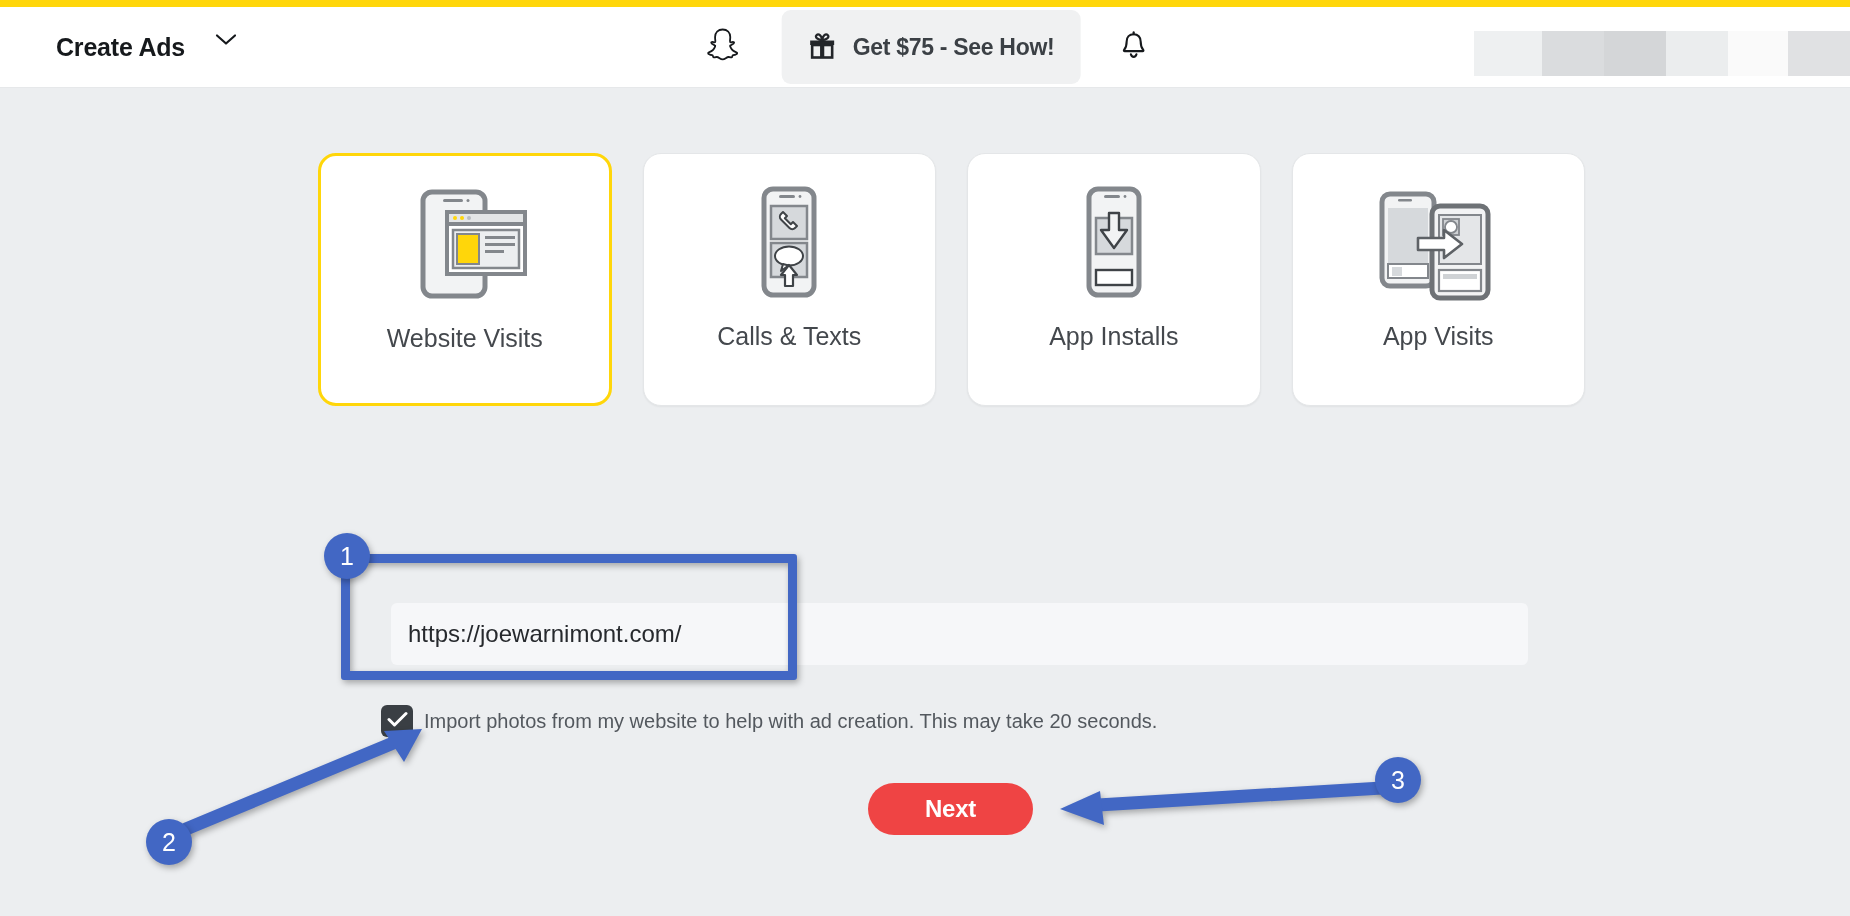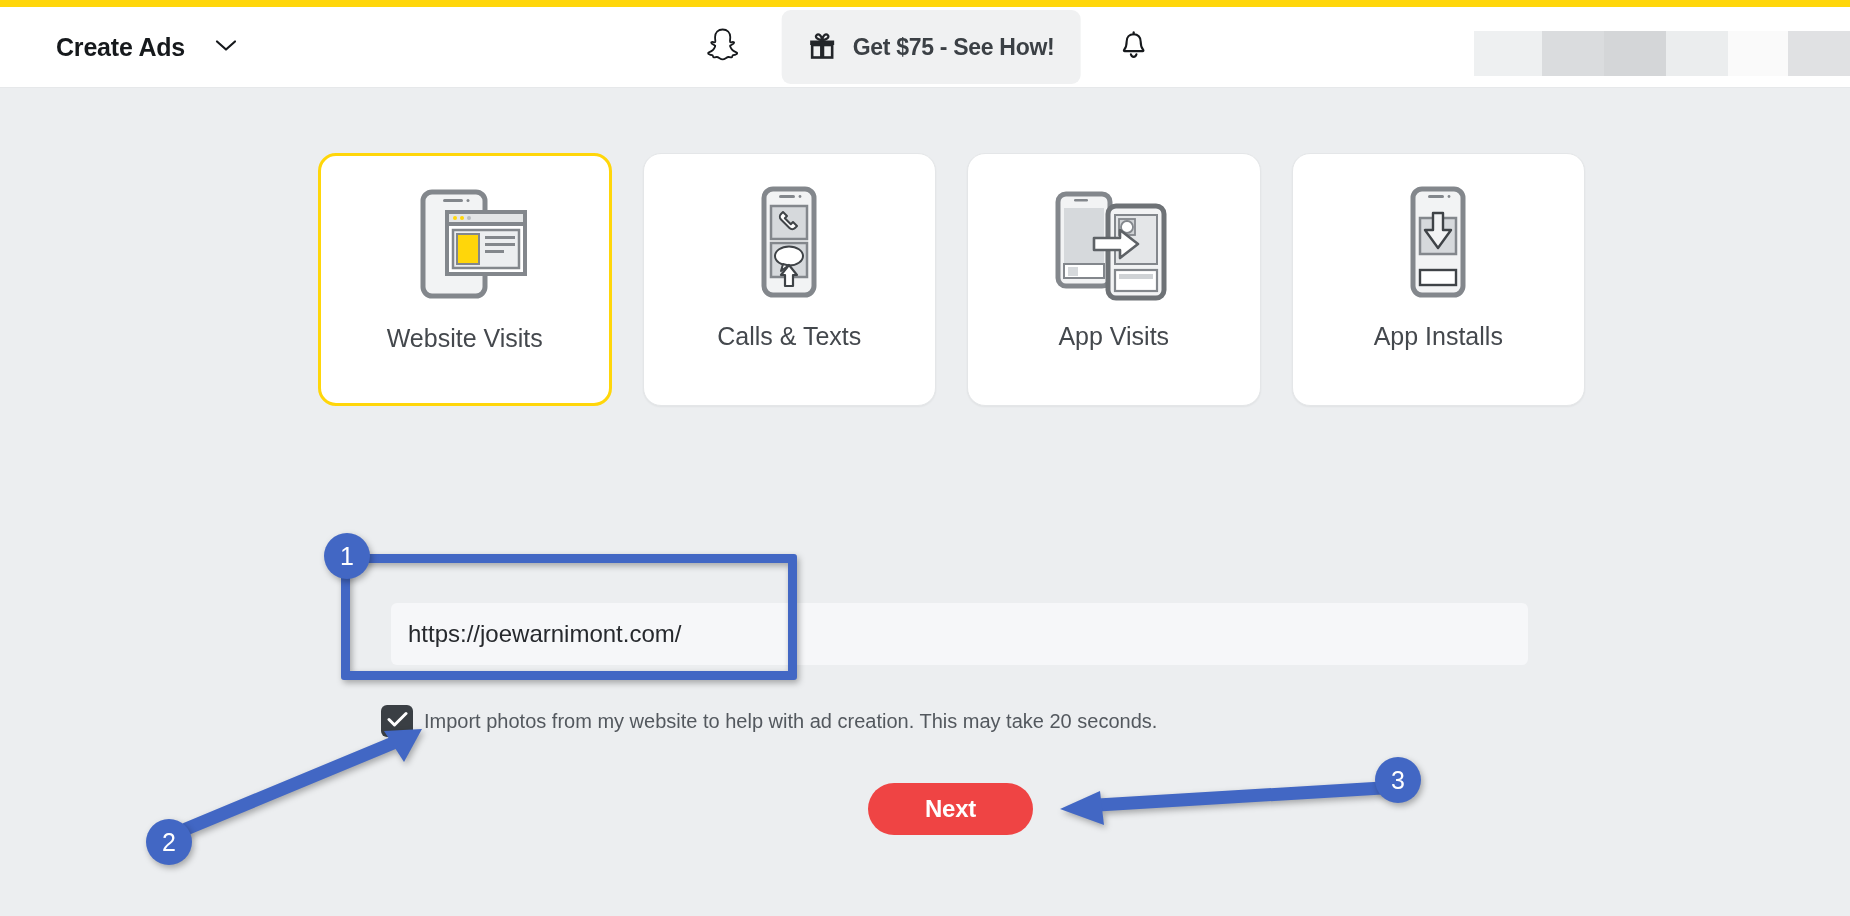--- a/index.html
+++ b/index.html
@@ -22,21 +22,21 @@
   
   .header {
     position: absolute; top: 7px; left: 0;
     width: 1850px; height: 81px;
     background: #ffffff;
     border-bottom: 1px solid #e6e8ea;
   }
   .brand {
     position: absolute; left: 56px; top: 50%;
     transform: translateY(-50%);
-    display: flex; align-items: center; gap: 30px;
+    display: flex; gap: 30px;
   }
   .brand-title {
     font-size: 25px; font-weight: 700; color: #16191c;
     letter-spacing: -0.2px;
   }
   .chev { display: block; }
 
   .center-cluster {
     position: absolute; left: 50%; top: 50%;
     transform: translate(-50%, -50%);
@@ -279,54 +279,54 @@
           <ellipse cx="66" cy="74" rx="14" ry="9.5" fill="#ffffff" stroke="#3f4347" stroke-width="2"></ellipse>
           <path d="M60 82 L58 89 L65.5 83.5 Z" fill="#ffffff" stroke="#3f4347" stroke-width="2" stroke-linejoin="round"></path>
           <path d="M66 83 L74 93 L70 93 L70 104 L62 104 L62 93 L58 93 Z" fill="#ffffff" stroke="#3f4347" stroke-width="2.2" stroke-linejoin="round"></path>
         </svg>
       </div>
       <div class="obj-label">Calls &amp; Texts</div>
     </div>
 
     <div class="obj-card">
       <div class="obj-icon">
-        <svg width="140" height="120" viewBox="0 0 140 120">
-
-          <rect x="14" y="12" width="52" height="92" rx="8" fill="#f2f3f4" stroke="#83878c" stroke-width="5"></rect>
-          <rect x="30" y="17" width="14" height="2.6" rx="1.3" fill="#83878c"></rect>
-          <rect x="20" y="26" width="40" height="58" fill="#d6d9dc"></rect>
-          <rect x="20" y="82" width="40" height="14" fill="#ffffff" stroke="#83878c" stroke-width="2"></rect>
-          <rect x="24" y="85" width="10" height="9" fill="#d6d9dc"></rect>
-
-          <rect x="64" y="24" width="56" height="92" rx="8" fill="#f2f3f4" stroke="#6e7276" stroke-width="5"></rect>
-          <rect x="71" y="33" width="42" height="49" fill="#e4e6e8" stroke="#83878c" stroke-width="2"></rect>
-          <rect x="75" y="37" width="16" height="16" fill="#cfd2d5" stroke="#83878c" stroke-width="1.8"></rect>
-          <circle cx="83" cy="45" r="6" fill="#ffffff" stroke="#83878c" stroke-width="1.8"></circle>
-          <rect x="71" y="88" width="42" height="21" fill="#ffffff" stroke="#83878c" stroke-width="2.2"></rect>
-          <rect x="75" y="92" width="34" height="5" fill="#cfd2d5"></rect>
-
-          <path d="M50 56 L76 56 L76 48 L94 62 L76 76 L76 68 L50 68 Z" fill="#ffffff" stroke="#5e6266" stroke-width="2.6" stroke-linejoin="round"></path>
-        </svg>
-      </div>
-      <div class="obj-label">App Visits</div>
-    </div>
-
-    <div class="obj-card">
-      <div class="obj-icon">
         <svg width="132" height="120" viewBox="0 0 132 120">
           <rect x="41" y="7" width="50" height="106" rx="9" fill="#f2f3f4" stroke="#83878c" stroke-width="5"></rect>
           <rect x="56" y="13" width="16" height="3" rx="1.5" fill="#83878c"></rect>
           <circle cx="77" cy="14.5" r="1.4" fill="#83878c"></circle>
           <rect x="48" y="36" width="36" height="36" fill="#d6d9dc" stroke="#83878c" stroke-width="2.5"></rect>
           <path d="M61 31 L71 31 L71 48 L79 48 L66 66 L53 48 L61 48 Z" fill="#f2f3f4" stroke="#3f4347" stroke-width="2.4" stroke-linejoin="round"></path>
           <rect x="48" y="88" width="36" height="15" fill="#ffffff" stroke="#3f4347" stroke-width="2.4"></rect>
         </svg>
       </div>
       <div class="obj-label">App Installs</div>
     </div>
+
+    <div class="obj-card">
+      <div class="obj-icon">
+        <svg width="140" height="120" viewBox="0 0 140 120">
+
+          <rect x="14" y="12" width="52" height="92" rx="8" fill="#f2f3f4" stroke="#83878c" stroke-width="5"></rect>
+          <rect x="30" y="17" width="14" height="2.6" rx="1.3" fill="#83878c"></rect>
+          <rect x="20" y="26" width="40" height="58" fill="#d6d9dc"></rect>
+          <rect x="20" y="82" width="40" height="14" fill="#ffffff" stroke="#83878c" stroke-width="2"></rect>
+          <rect x="24" y="85" width="10" height="9" fill="#d6d9dc"></rect>
+
+          <rect x="64" y="24" width="56" height="92" rx="8" fill="#f2f3f4" stroke="#6e7276" stroke-width="5"></rect>
+          <rect x="71" y="33" width="42" height="49" fill="#e4e6e8" stroke="#83878c" stroke-width="2"></rect>
+          <rect x="75" y="37" width="16" height="16" fill="#cfd2d5" stroke="#83878c" stroke-width="1.8"></rect>
+          <circle cx="83" cy="45" r="6" fill="#ffffff" stroke="#83878c" stroke-width="1.8"></circle>
+          <rect x="71" y="88" width="42" height="21" fill="#ffffff" stroke="#83878c" stroke-width="2.2"></rect>
+          <rect x="75" y="92" width="34" height="5" fill="#cfd2d5"></rect>
+
+          <path d="M50 56 L76 56 L76 48 L94 62 L76 76 L76 68 L50 68 Z" fill="#ffffff" stroke="#5e6266" stroke-width="2.6" stroke-linejoin="round"></path>
+        </svg>
+      </div>
+      <div class="obj-label">App Visits</div>
+    </div>
   </div>
 
 
   <div class="url-field">
     <span class="url-value">https://joewarnimont.com/</span>
   </div>
 
   <div class="check-row">
     <div class="checkbox">
       <span>

